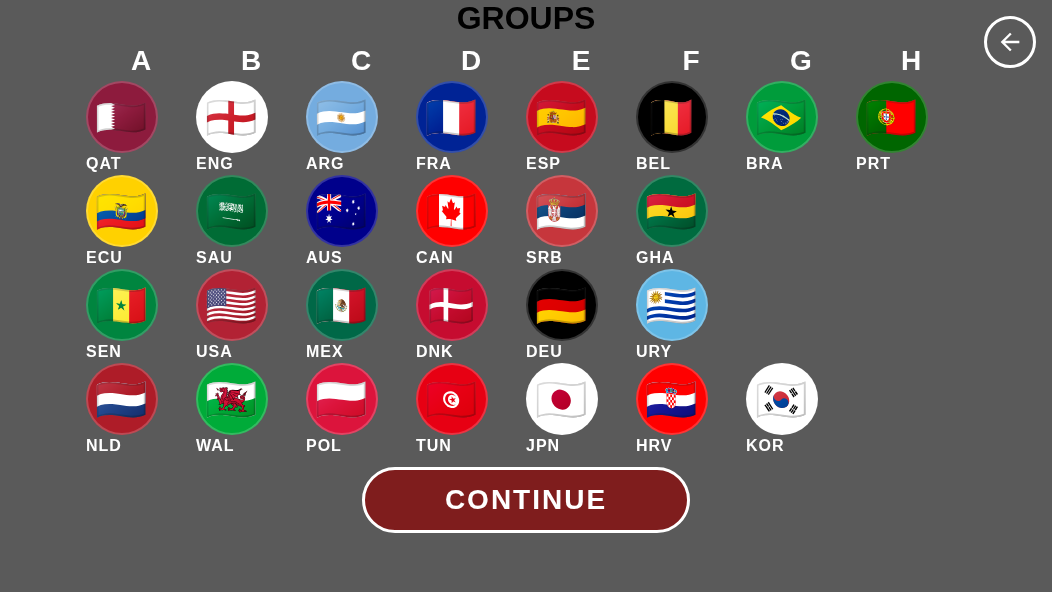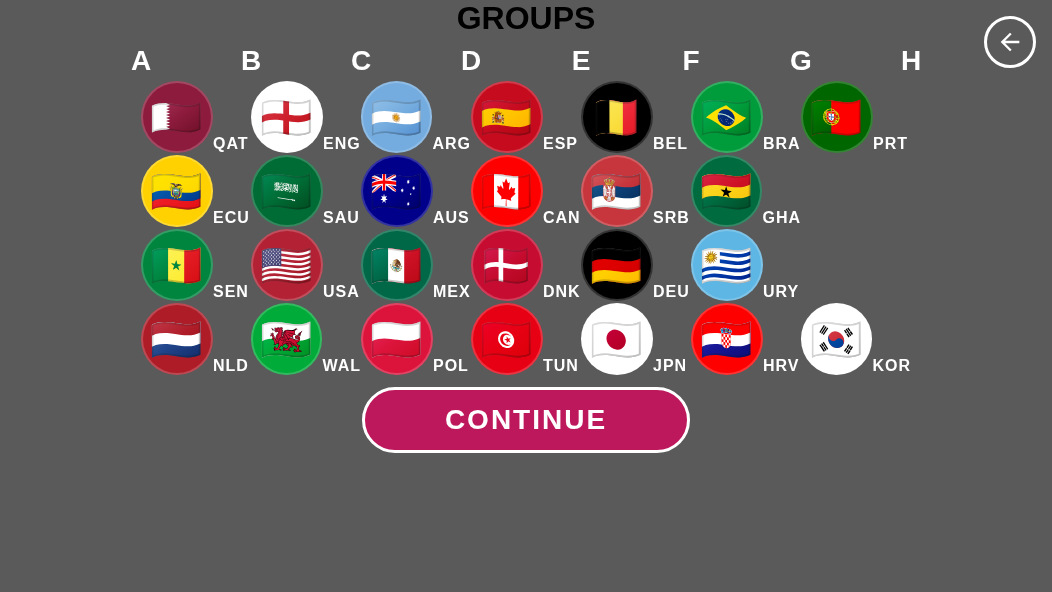--- a/index.html
+++ b/index.html
@@ -52,22 +52,22 @@
       flex-direction: column;
       gap: 2px;
     }
     .teams-row {
       display: flex;
       gap: 0;
     }
     .team-cell {
       width: 110px;
       display: flex;
-      flex-direction: row;
-      align-items: flex-end;
+      flex-direction: column;
+      align-items: flex-start;
       cursor: pointer;
     }
     .flag-circle {
       width: 72px;
       height: 72px;
       border-radius: 50%;
       overflow: hidden;
       display: flex;
       align-items: center;
       justify-content: center;
@@ -79,21 +79,21 @@
       font-size: 16px;
       font-weight: 900;
       margin-top: 2px;
       letter-spacing: 1px;
     }
     #continue-btn {
       margin-top: 12px;
       padding: 14px 80px;
       border-radius: 40px;
       border: 3px solid white;
-      background: #be185d;
+      background: #7f1d1d;
       color: white;
       font-size: 28px;
       font-weight: 900;
       letter-spacing: 2px;
       cursor: pointer;
     }
 
     
     .flag-qat { background: #8d1b3d; }
     .flag-qat::after { content: '🇶🇦'; font-size: 42px; }
@@ -190,20 +190,24 @@
         </div>
         <div class="team-cell">
           <div class="flag-circle flag-eng"></div>
           <div class="team-code">ENG</div>
         </div>
         <div class="team-cell">
           <div class="flag-circle flag-arg"></div>
           <div class="team-code">ARG</div>
         </div>
         <div class="team-cell">
+          <div class="flag-circle flag-fra"></div>
+          <div class="team-code">FRA</div>
+        </div>
+        <div class="team-cell">
           <div class="flag-circle flag-esp"></div>
           <div class="team-code">ESP</div>
         </div>
         <div class="team-cell">
           <div class="flag-circle flag-bel"></div>
           <div class="team-code">BEL</div>
         </div>
         <div class="team-cell">
           <div class="flag-circle flag-bra"></div>
           <div class="team-code">BRA</div>

